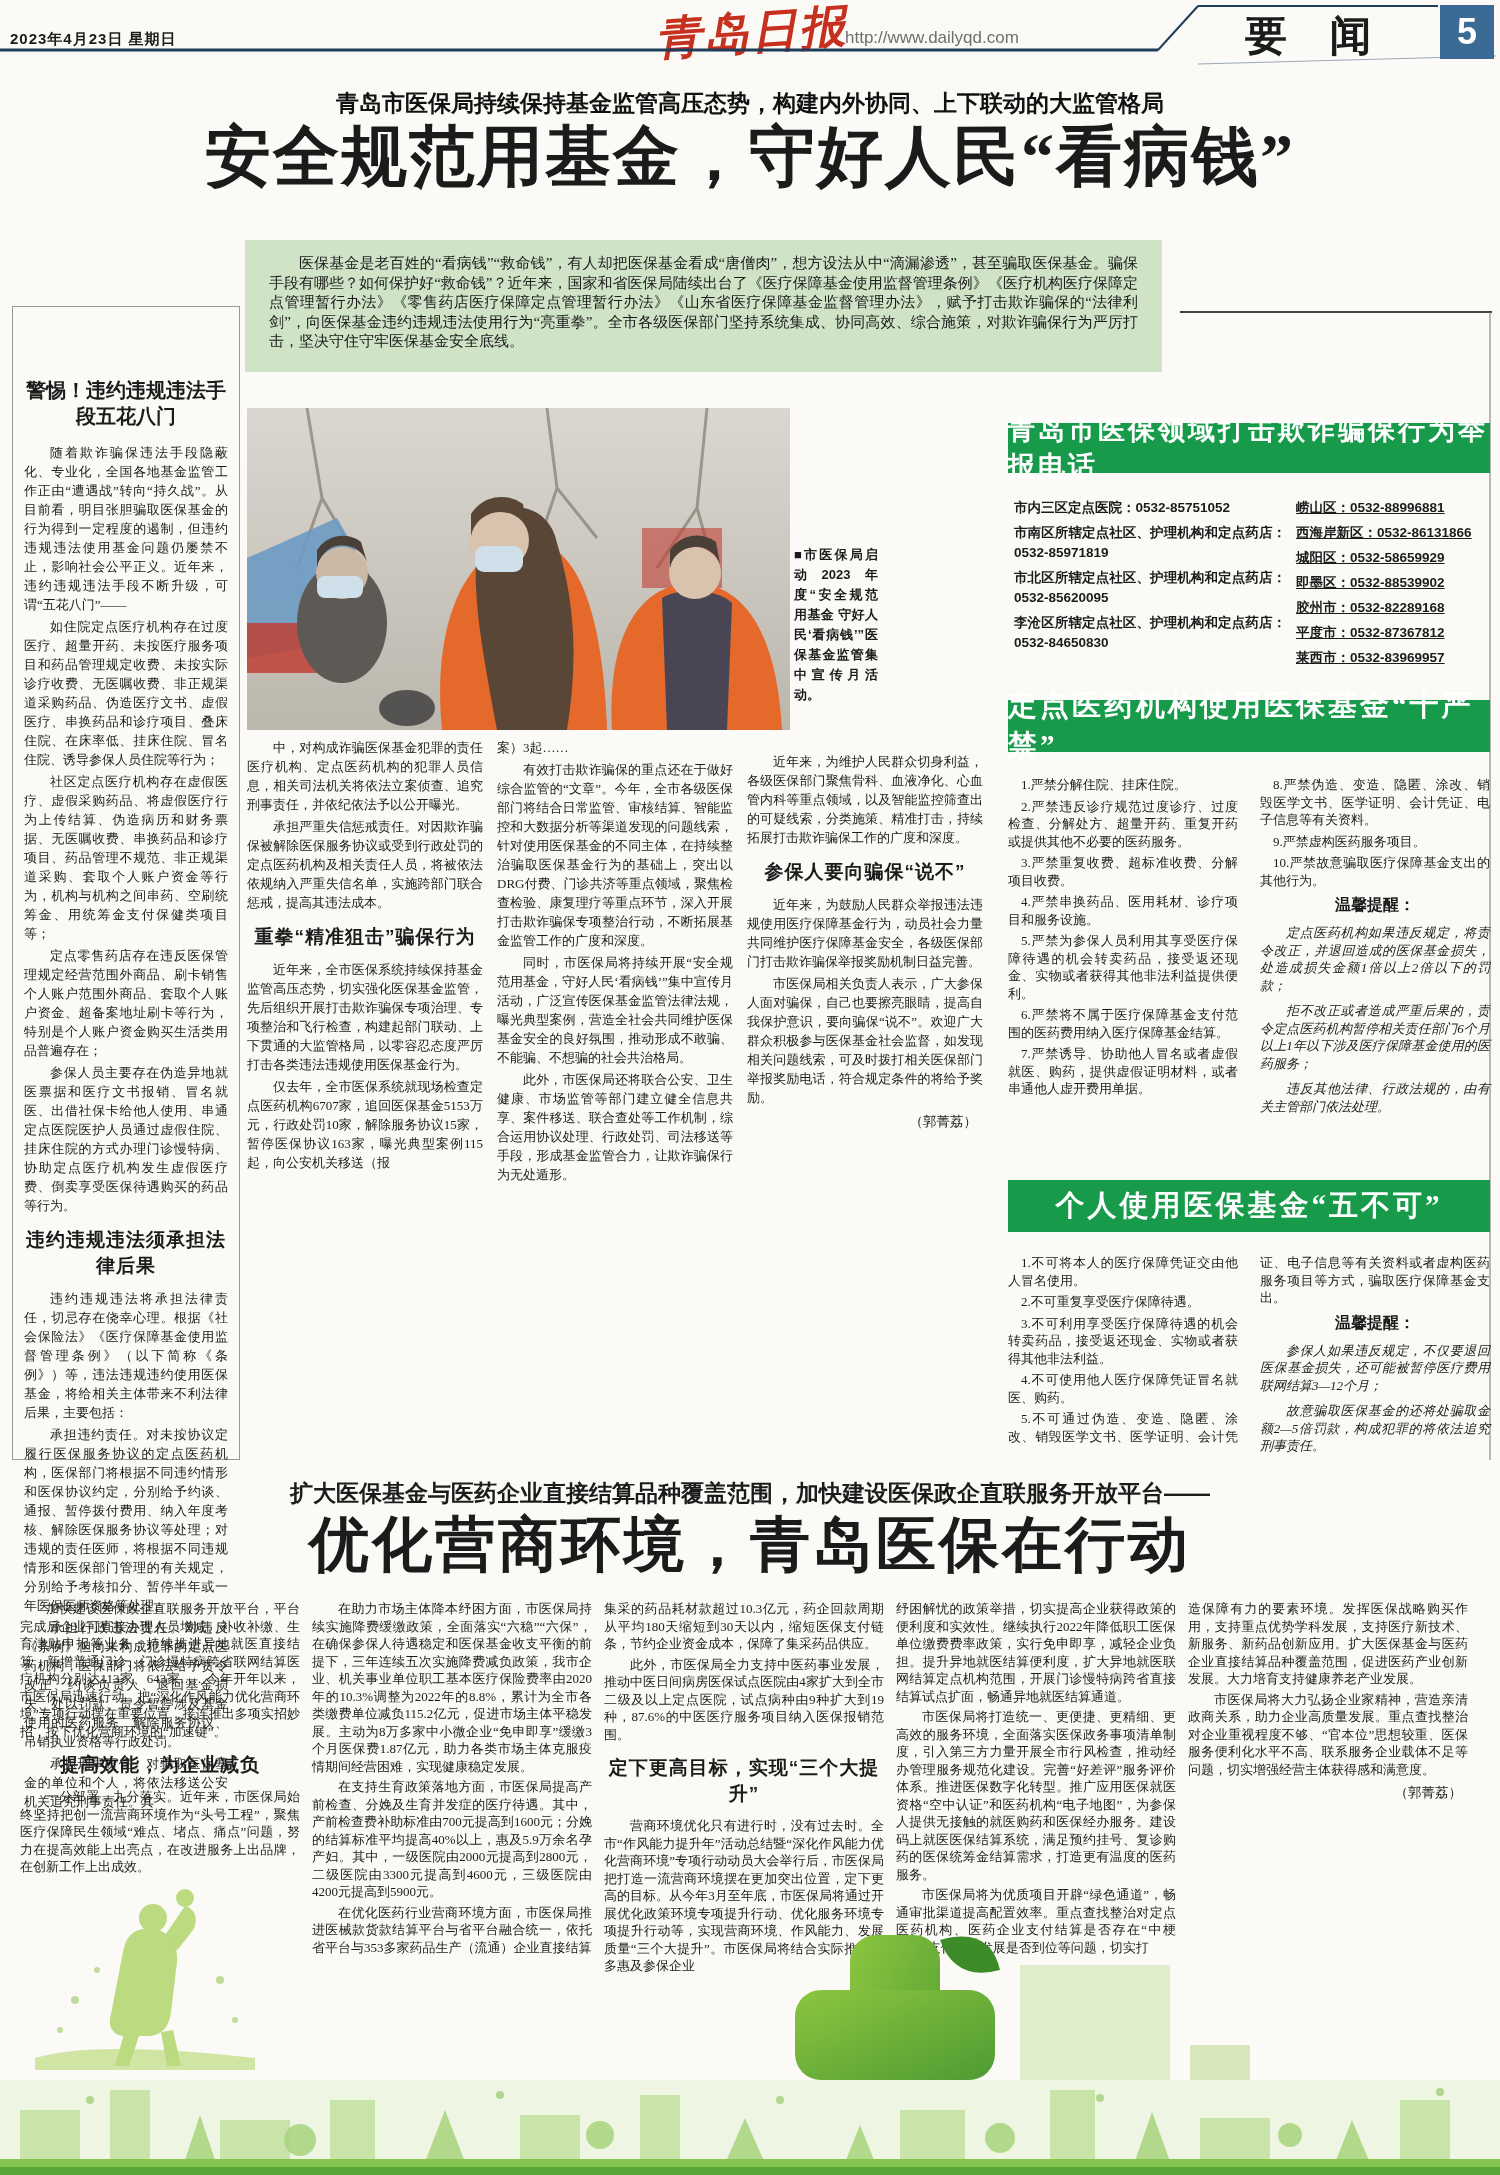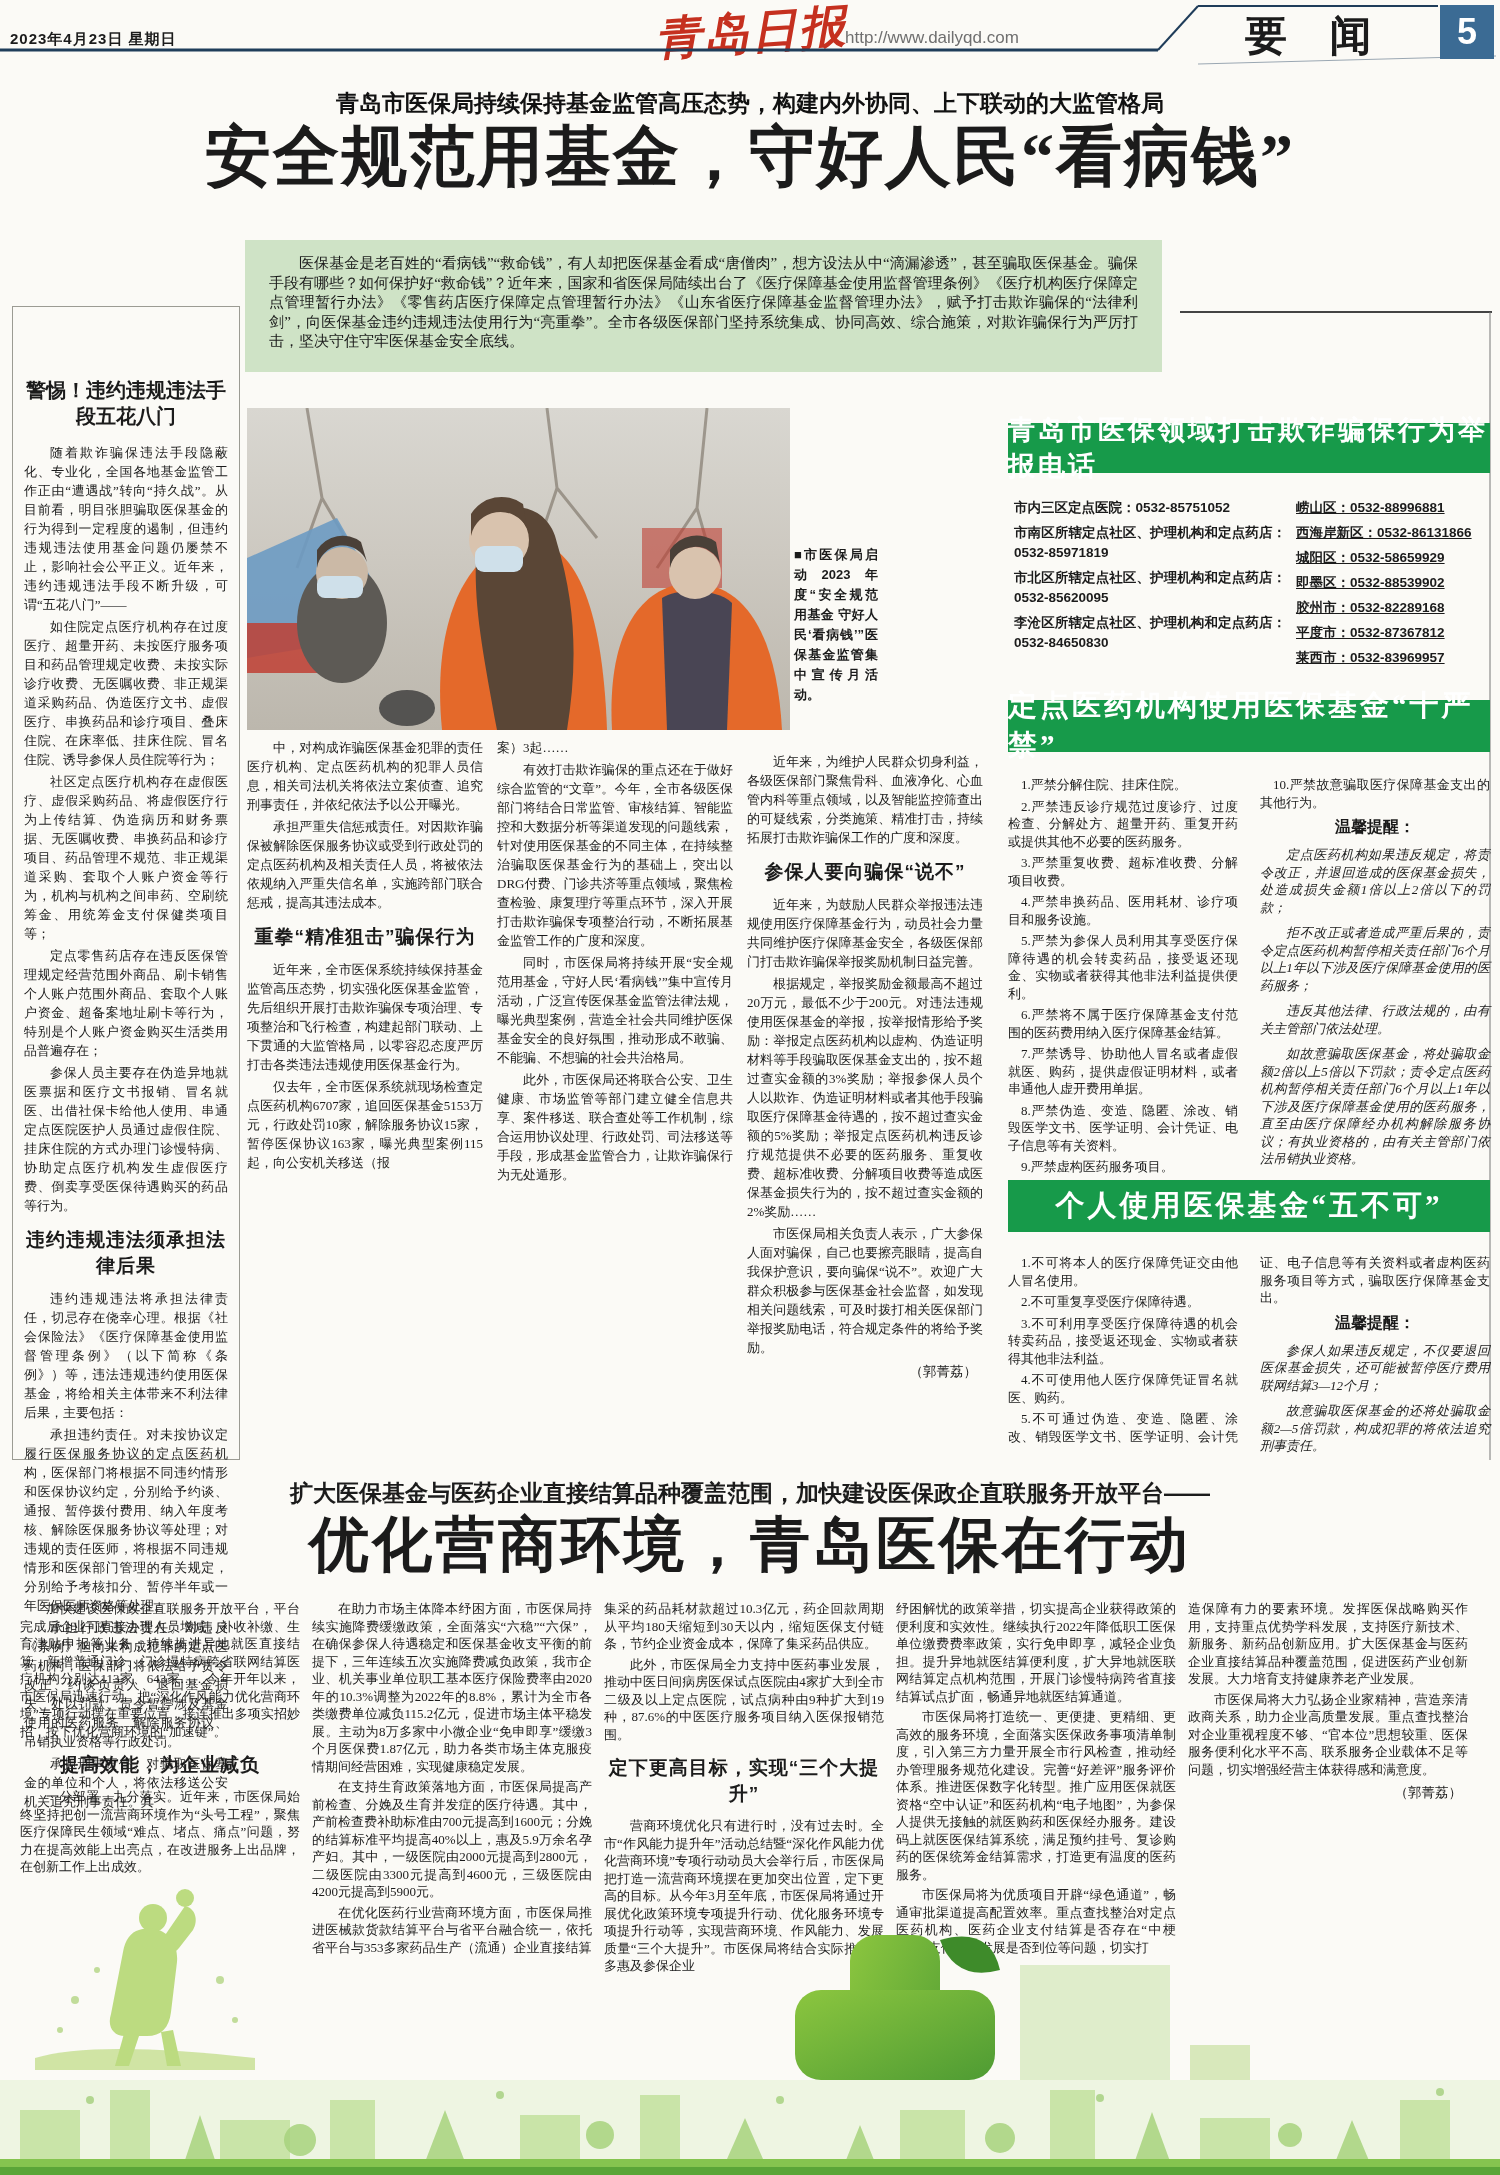--- a/index.html
+++ b/index.html
@@ -110,21 +110,20 @@
     <p class="body" style="text-indent:0;">案）3起……</p>
     <p class="body">有效打击欺诈骗保的重点还在于做好综合监管的“文章”。今年，全市各级医保部门将结合日常监管、审核结算、智能监控和大数据分析等渠道发现的问题线索，针对使用医保基金的不同主体，在持续整治骗取医保基金行为的基础上，突出以DRG付费、门诊共济等重点领域，聚焦检查检验、康复理疗等重点环节，深入开展打击欺诈骗保专项整治行动，不断拓展基金监管工作的广度和深度。</p>
     <p class="body">同时，市医保局将持续开展“安全规范用基金，守好人民‘看病钱’”集中宣传月活动，广泛宣传医保基金监管法律法规，曝光典型案例，营造全社会共同维护医保基金安全的良好氛围，推动形成不敢骗、不能骗、不想骗的社会共治格局。</p>
     <p class="body">此外，市医保局还将联合公安、卫生健康、市场监管等部门建立健全信息共享、案件移送、联合查处等工作机制，综合运用协议处理、行政处罚、司法移送等手段，形成基金监管合力，让欺诈骗保行为无处遁形。</p>
   </div>
 
   <div class="abs" style="left:747px;top:752px;width:236px;">
     <p class="body">近年来，为维护人民群众切身利益，各级医保部门聚焦骨科、血液净化、心血管内科等重点领域，以及智能监控筛查出的可疑线索，分类施策、精准打击，持续拓展打击欺诈骗保工作的广度和深度。</p>
     <div class="subhead">参保人要向骗保“说不”</div>
     <p class="body">近年来，为鼓励人民群众举报违法违规使用医疗保障基金行为，动员社会力量共同维护医疗保障基金安全，各级医保部门打击欺诈骗保举报奖励机制日益完善。</p>
-    <p class="body">根据规定，举报奖励金额最高不超过20万元，最低不少于200元。对违法违规使用医保基金的举报，按举报情形给予奖励：举报定点医药机构以虚构、伪造证明材料等手段骗取医保基金支出的，按不超过查实金额的3%奖励；举报参保人员个人以欺诈、伪造证明材料或者其他手段骗取医疗保障基金待遇的，按不超过查实金额的5%奖励；举报定点医药机构违反诊疗规范提供不必要的医药服务、重复收费、超标准收费、分解项目收费等造成医保基金损失行为的，按不超过查实金额的2%奖励……</p>
     <p class="body">市医保局相关负责人表示，广大参保人面对骗保，自己也要擦亮眼睛，提高自我保护意识，要向骗保“说不”。欢迎广大群众积极参与医保基金社会监督，如发现相关问题线索，可及时拨打相关医保部门举报奖励电话，符合规定条件的将给予奖励。</p>
     <div class="byline">（郭菁荔）</div>
   </div>
 
   <svg class="abs" style="left:1000px;top:300px;" width="500" height="1170">
     <line x1="180" y1="12" x2="492" y2="12" stroke="#444" stroke-width="2"></line>
     <line x1="490" y1="12" x2="490" y2="1160" stroke="#777" stroke-width="1"></line>
   </svg>
 
   <div class="abs green-bar" style="left:1008px;top:423px;width:482px;height:50px;">青岛市医保领域打击欺诈骗保行为举报电话</div>
@@ -153,21 +152,20 @@
     <p class="item">5.严禁为参保人员利用其享受医疗保障待遇的机会转卖药品，接受返还现金、实物或者获得其他非法利益提供便利。</p>
     <p class="item">6.严禁将不属于医疗保障基金支付范围的医药费用纳入医疗保障基金结算。</p>
     <p class="item">7.严禁诱导、协助他人冒名或者虚假就医、购药，提供虚假证明材料，或者串通他人虚开费用单据。</p>
     <p class="item">8.严禁伪造、变造、隐匿、涂改、销毁医学文书、医学证明、会计凭证、电子信息等有关资料。</p>
     <p class="item">9.严禁虚构医药服务项目。</p>
     <p class="item">10.严禁故意骗取医疗保障基金支出的其他行为。</p>
     <div class="reminder-title">温馨提醒：</div>
     <p class="reminder">定点医药机构如果违反规定，将责令改正，并退回造成的医保基金损失，处造成损失金额1倍以上2倍以下的罚款；</p>
     <p class="reminder">拒不改正或者造成严重后果的，责令定点医药机构暂停相关责任部门6个月以上1年以下涉及医疗保障基金使用的医药服务；</p>
     <p class="reminder">违反其他法律、行政法规的，由有关主管部门依法处理。</p>
-    <p class="reminder">如故意骗取医保基金，将处骗取金额2倍以上5倍以下罚款；责令定点医药机构暂停相关责任部门6个月以上1年以下涉及医疗保障基金使用的医药服务，直至由医疗保障经办机构解除服务协议；有执业资格的，由有关主管部门依法吊销执业资格。</p>
   </div>
 
   <div class="abs green-bar" style="left:1008px;top:1180px;width:482px;height:52px;font-size:29px;">个人使用医保基金“五不可”</div>
   <div class="abs boxcols" style="left:1008px;top:1254px;width:482px;">
     <p class="item">1.不可将本人的医疗保障凭证交由他人冒名使用。</p>
     <p class="item">2.不可重复享受医疗保障待遇。</p>
     <p class="item">3.不可利用享受医疗保障待遇的机会转卖药品，接受返还现金、实物或者获得其他非法利益。</p>
     <p class="item">4.不可使用他人医疗保障凭证冒名就医、购药。</p>
     <p class="item">5.不可通过伪造、变造、隐匿、涂改、销毁医学文书、医学证明、会计凭证、电子信息等有关资料或者虚构医药服务项目等方式，骗取医疗保障基金支出。</p>
     <div class="reminder-title">温馨提醒：</div>

